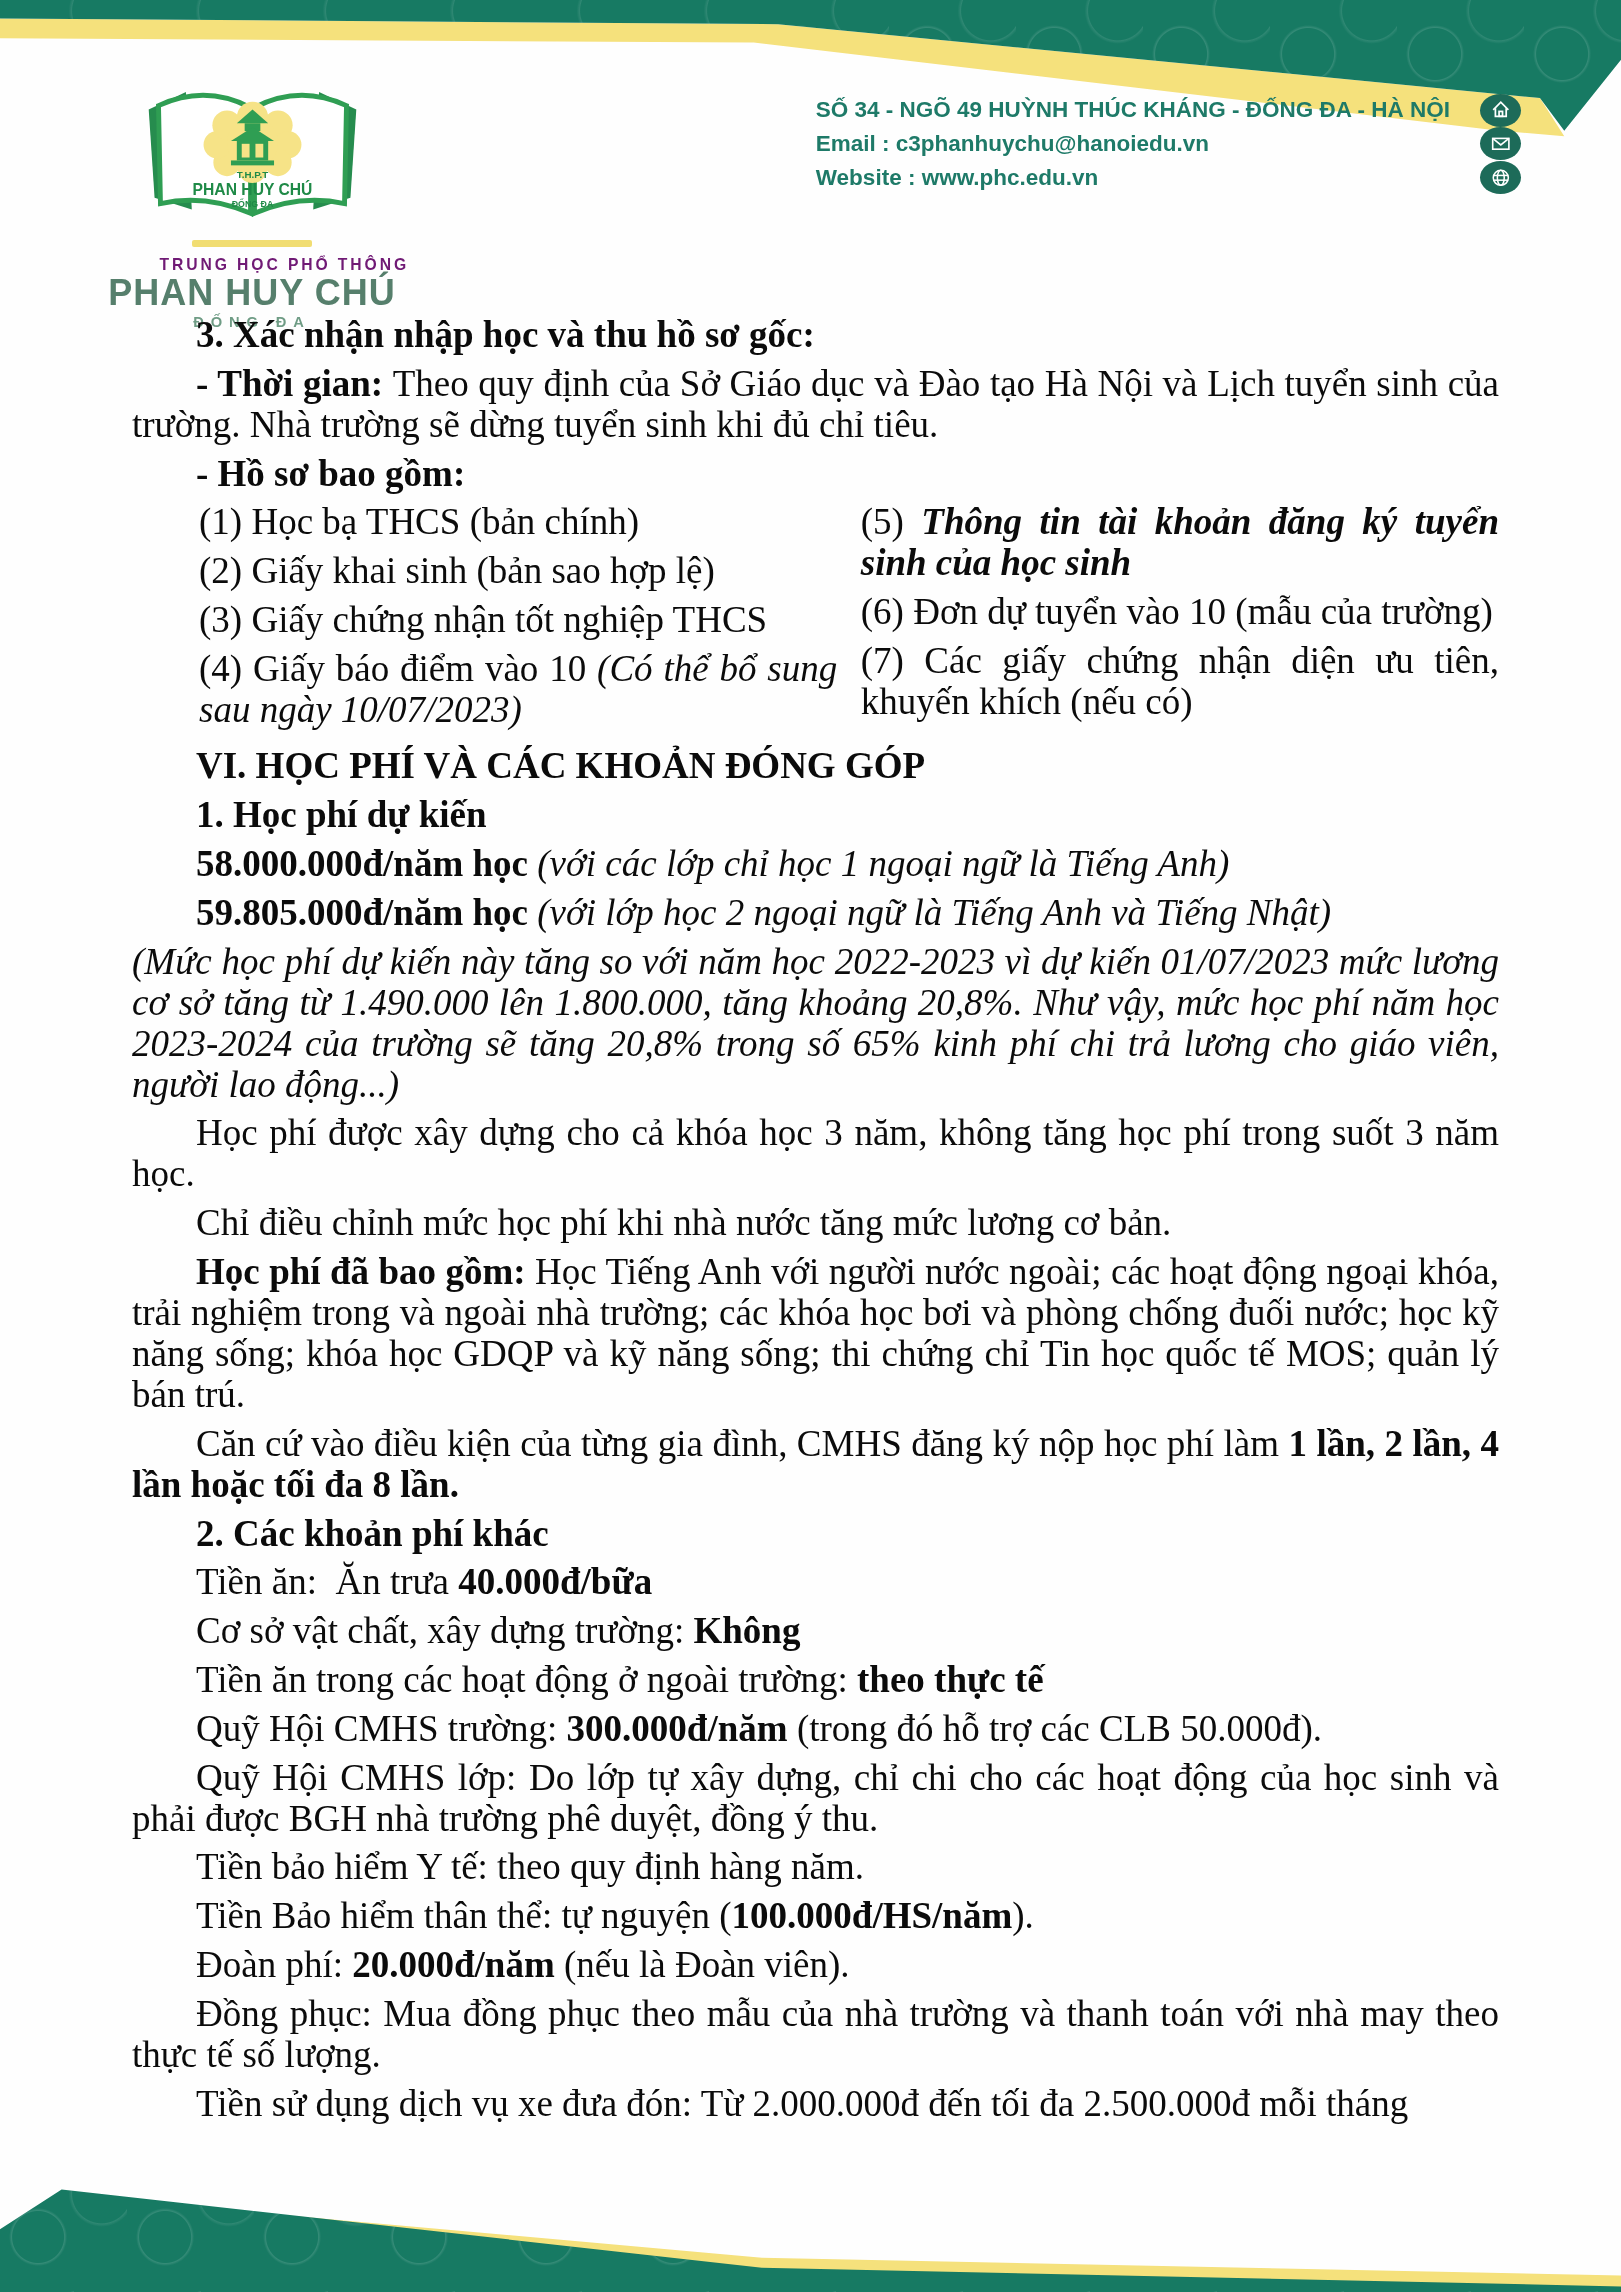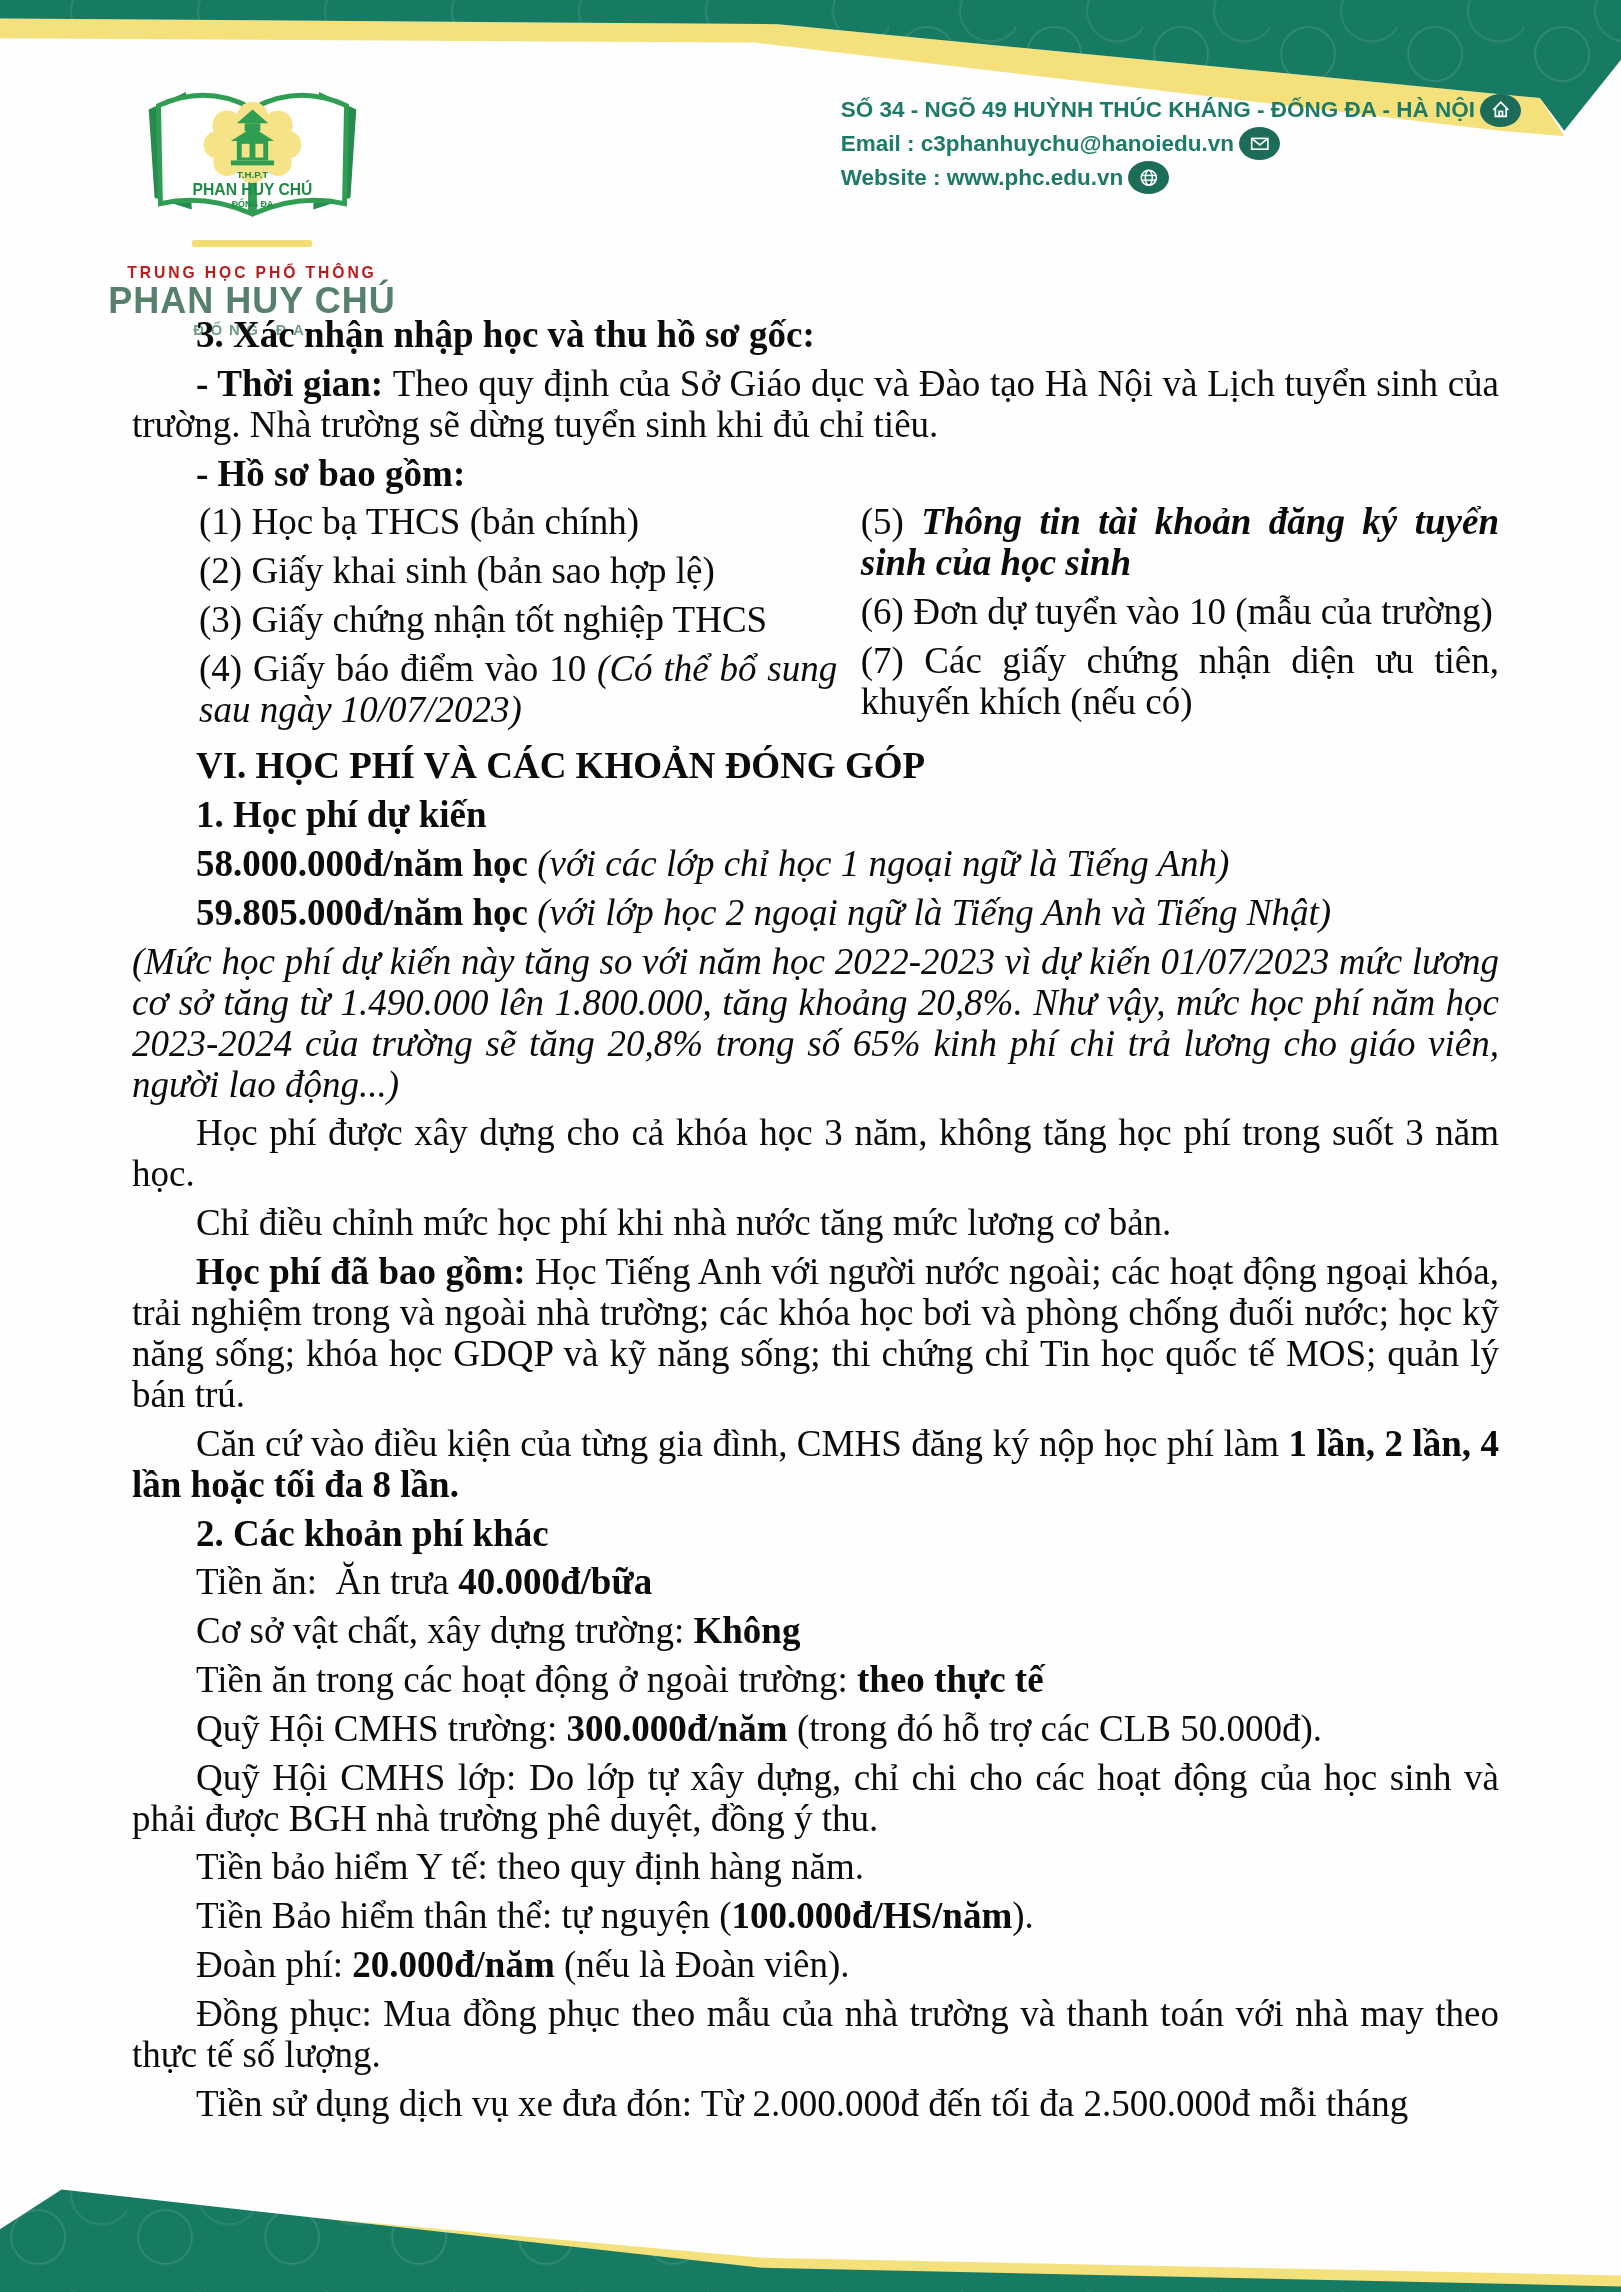--- a/index.html
+++ b/index.html
@@ -19,27 +19,27 @@
      clip-path:polygon(0 42%,3.8% 6%,47% 77%,100% 94%,100% 100%,0 100%);}
   .pattern{background-color:#177a63;background-image:
      radial-gradient(circle at 30% 50%, transparent 25.5px, rgba(255,255,255,0.13) 26.5px, transparent 29px),
      radial-gradient(circle at 80% 10%, transparent 29px, rgba(255,255,255,0.10) 30px, transparent 33px);
      background-size:127px 108px;}
 
   
   .logo{position:absolute;left:95px;top:84px;width:314px;text-align:center;
         font-family:"Liberation Sans",sans-serif;}
   .logo-divider{width:120px;height:6.9px;background:#f1dd72;margin:2.9px auto 3.9px;border-radius:2px;}
-  .logo-level{font-weight:bold;font-size:15.7px;letter-spacing:2.9px;color:#b91c1c;margin-top:17px;}
+  .logo-level{font-weight:bold;font-size:15.7px;letter-spacing:2.9px;color:#701a75;margin-top:9px;text-align:right;}
   .logo-name{font-weight:bold;font-size:36px;letter-spacing:1px;color:#567f6c;line-height:1.05;}
   .logo-district{font-weight:bold;font-size:14.7px;letter-spacing:6.9px;color:#6f9c85;margin-top:2.9px;}
 
   
   .contact{position:absolute;top:96px;right:100px;display:flex;flex-direction:column;gap:5.9px;}
-  .contact-row{display:flex;align-items:center;justify-content:flex-start;gap:5px;height:28px;}
+  .contact-row{display:flex;align-items:center;justify-content:space-between;gap:30px;height:28px;}
   .contact-text{font-family:"Liberation Sans",sans-serif;font-weight:bold;font-size:22.5px;
         color:#1e7a68;white-space:nowrap;}
   .icon-circle{width:41px;height:33px;border-radius:50%;background:#1d6b59;display:flex;
         align-items:center;justify-content:center;flex:0 0 auto;}
 
   
   .content{position:absolute;left:132px;top:314px;width:1367px;
            font-size:37px;line-height:41px;text-align:justify;}
   .content p{margin:0 0 7.8px;text-indent:64px;}
   .b{font-weight:bold;margin-top:45px;}

